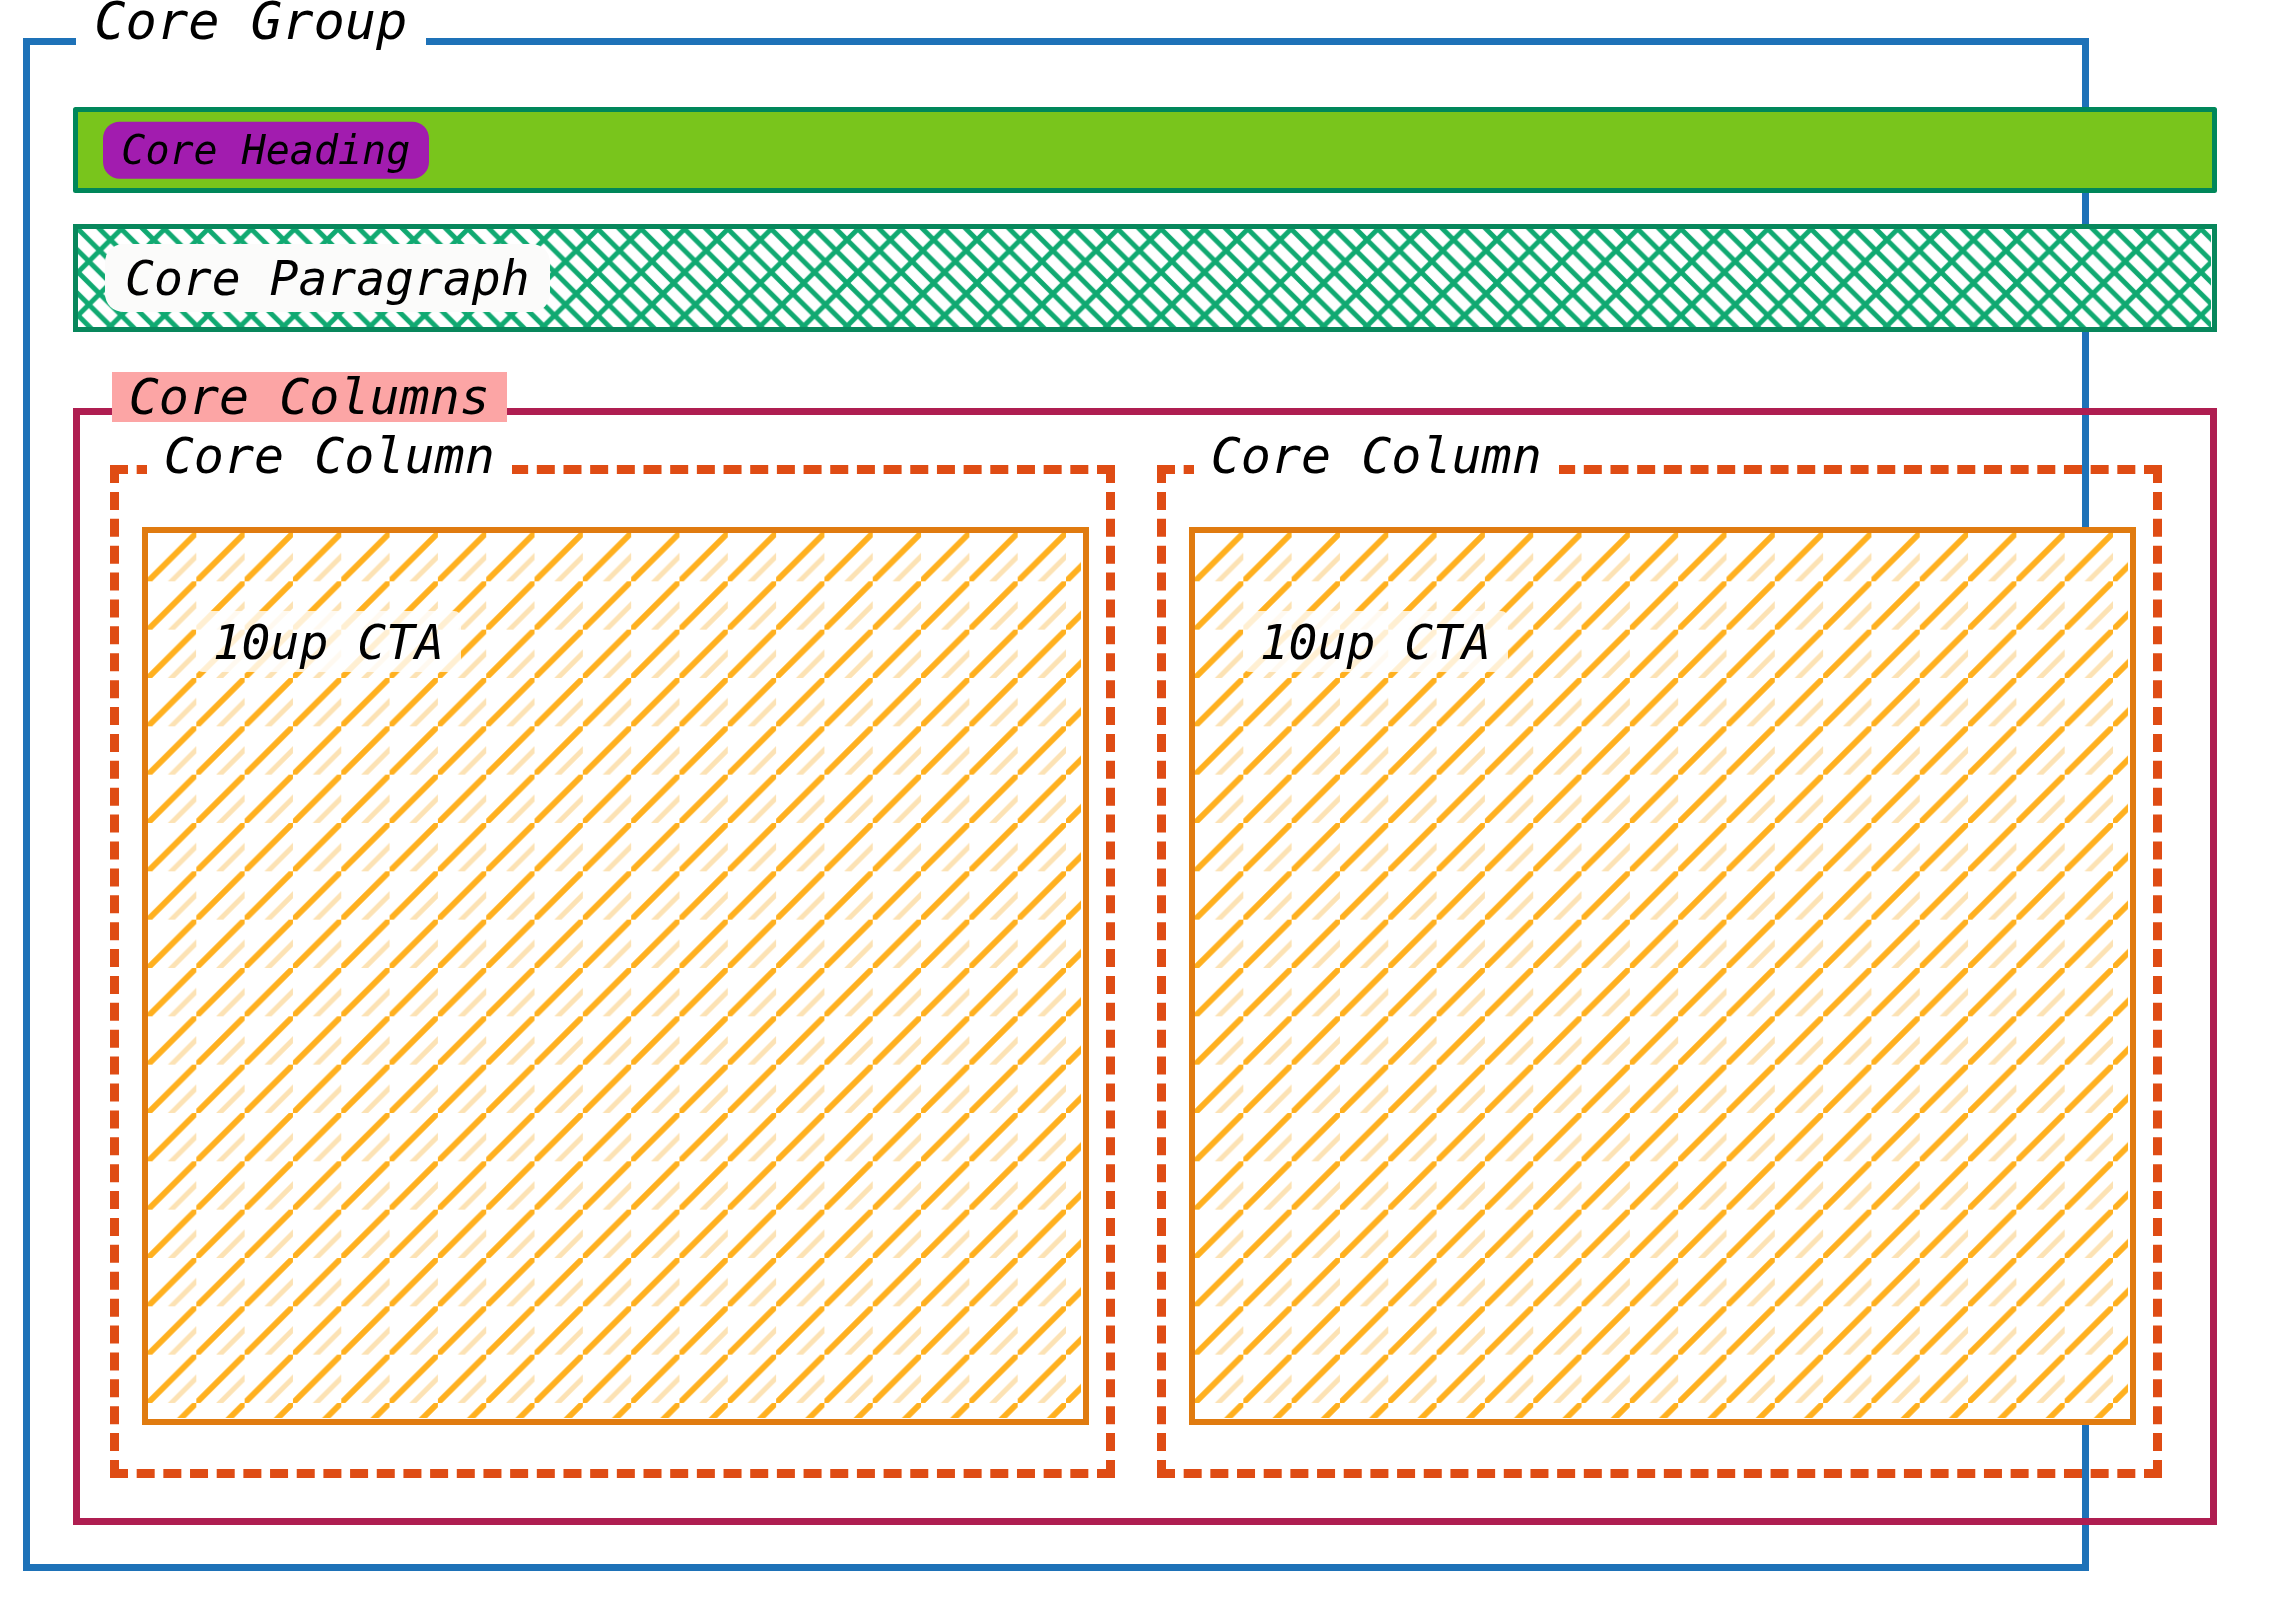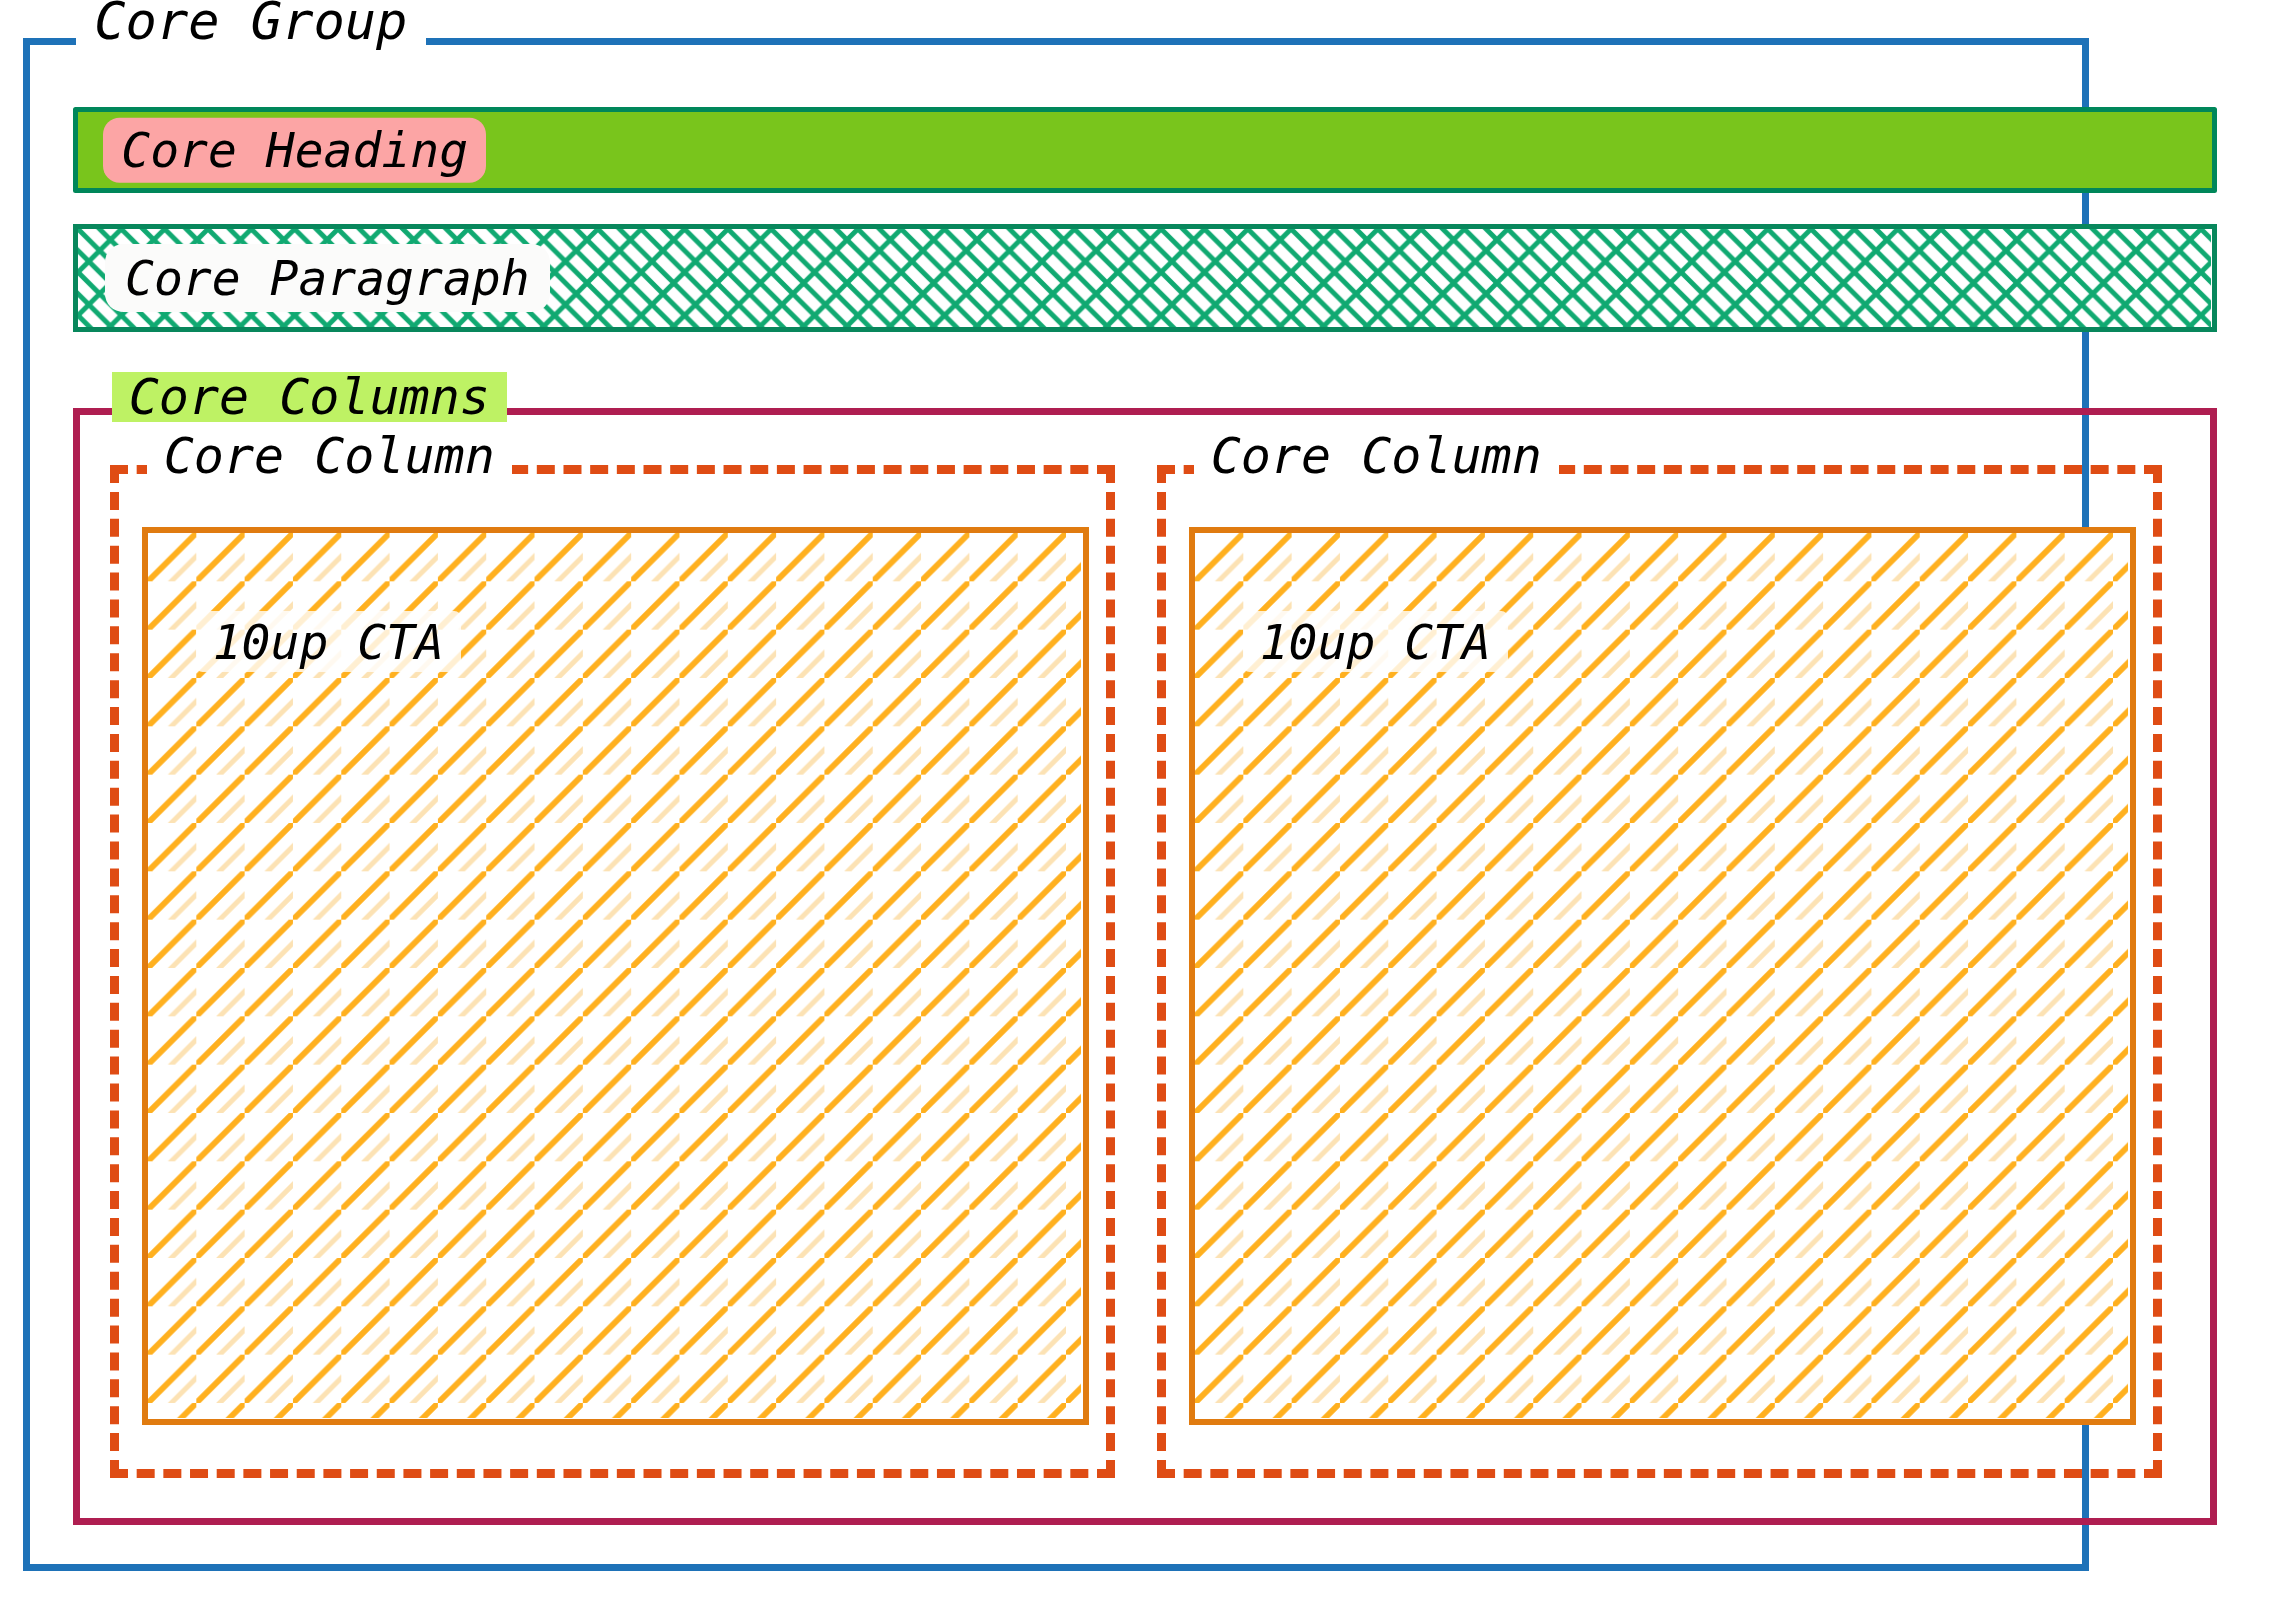--- a/index.html
+++ b/index.html
@@ -43,22 +43,22 @@
   #core-heading {
     left: 43px; top: 62px;
     width: 2144px; height: 86px;
     background: #79C51C;
     border: 5.8px solid #00875A;
     border-radius: 2.5px;
   }
   #core-heading > .legend {
     left: 25px; top: 50%;
     transform: translateY(-50%);
-    font-size: 48px;
-    background: #fca5a5;
+    font-size: 40px;
+    background: #a21caf;
     border-radius: 16.7px;
     padding: 8.3px 18.3px;
   }
   
   #core-paragraph {
     left: 43px; top: 179px;
     width: 2144px; height: 108px;
     border: 5.8px solid #08875C;
     background: #ffffff;
     overflow: hidden;
@@ -79,21 +79,21 @@
   
   #core-columns {
     left: 43px; top: 363px;
     width: 2144px; height: 1117px;
     border: 7.5px solid #AF1E51;
     background: transparent;
   }
   #core-columns > .legend {
     left: 32px; top: -43px;
     font-size: 50px;
-    background: #bef264;
+    background: #fca5a5;
     padding: 0 16.7px;
   }
   
   .core-column {
     top: 50px; height: 1013px;
     border: 9.2px dashed #DF4C14;
     background: transparent;
   }
   #core-column-1 { left: 30px;  width: 1005px; }
   #core-column-2 { left: 1077px; width: 1005px; }

